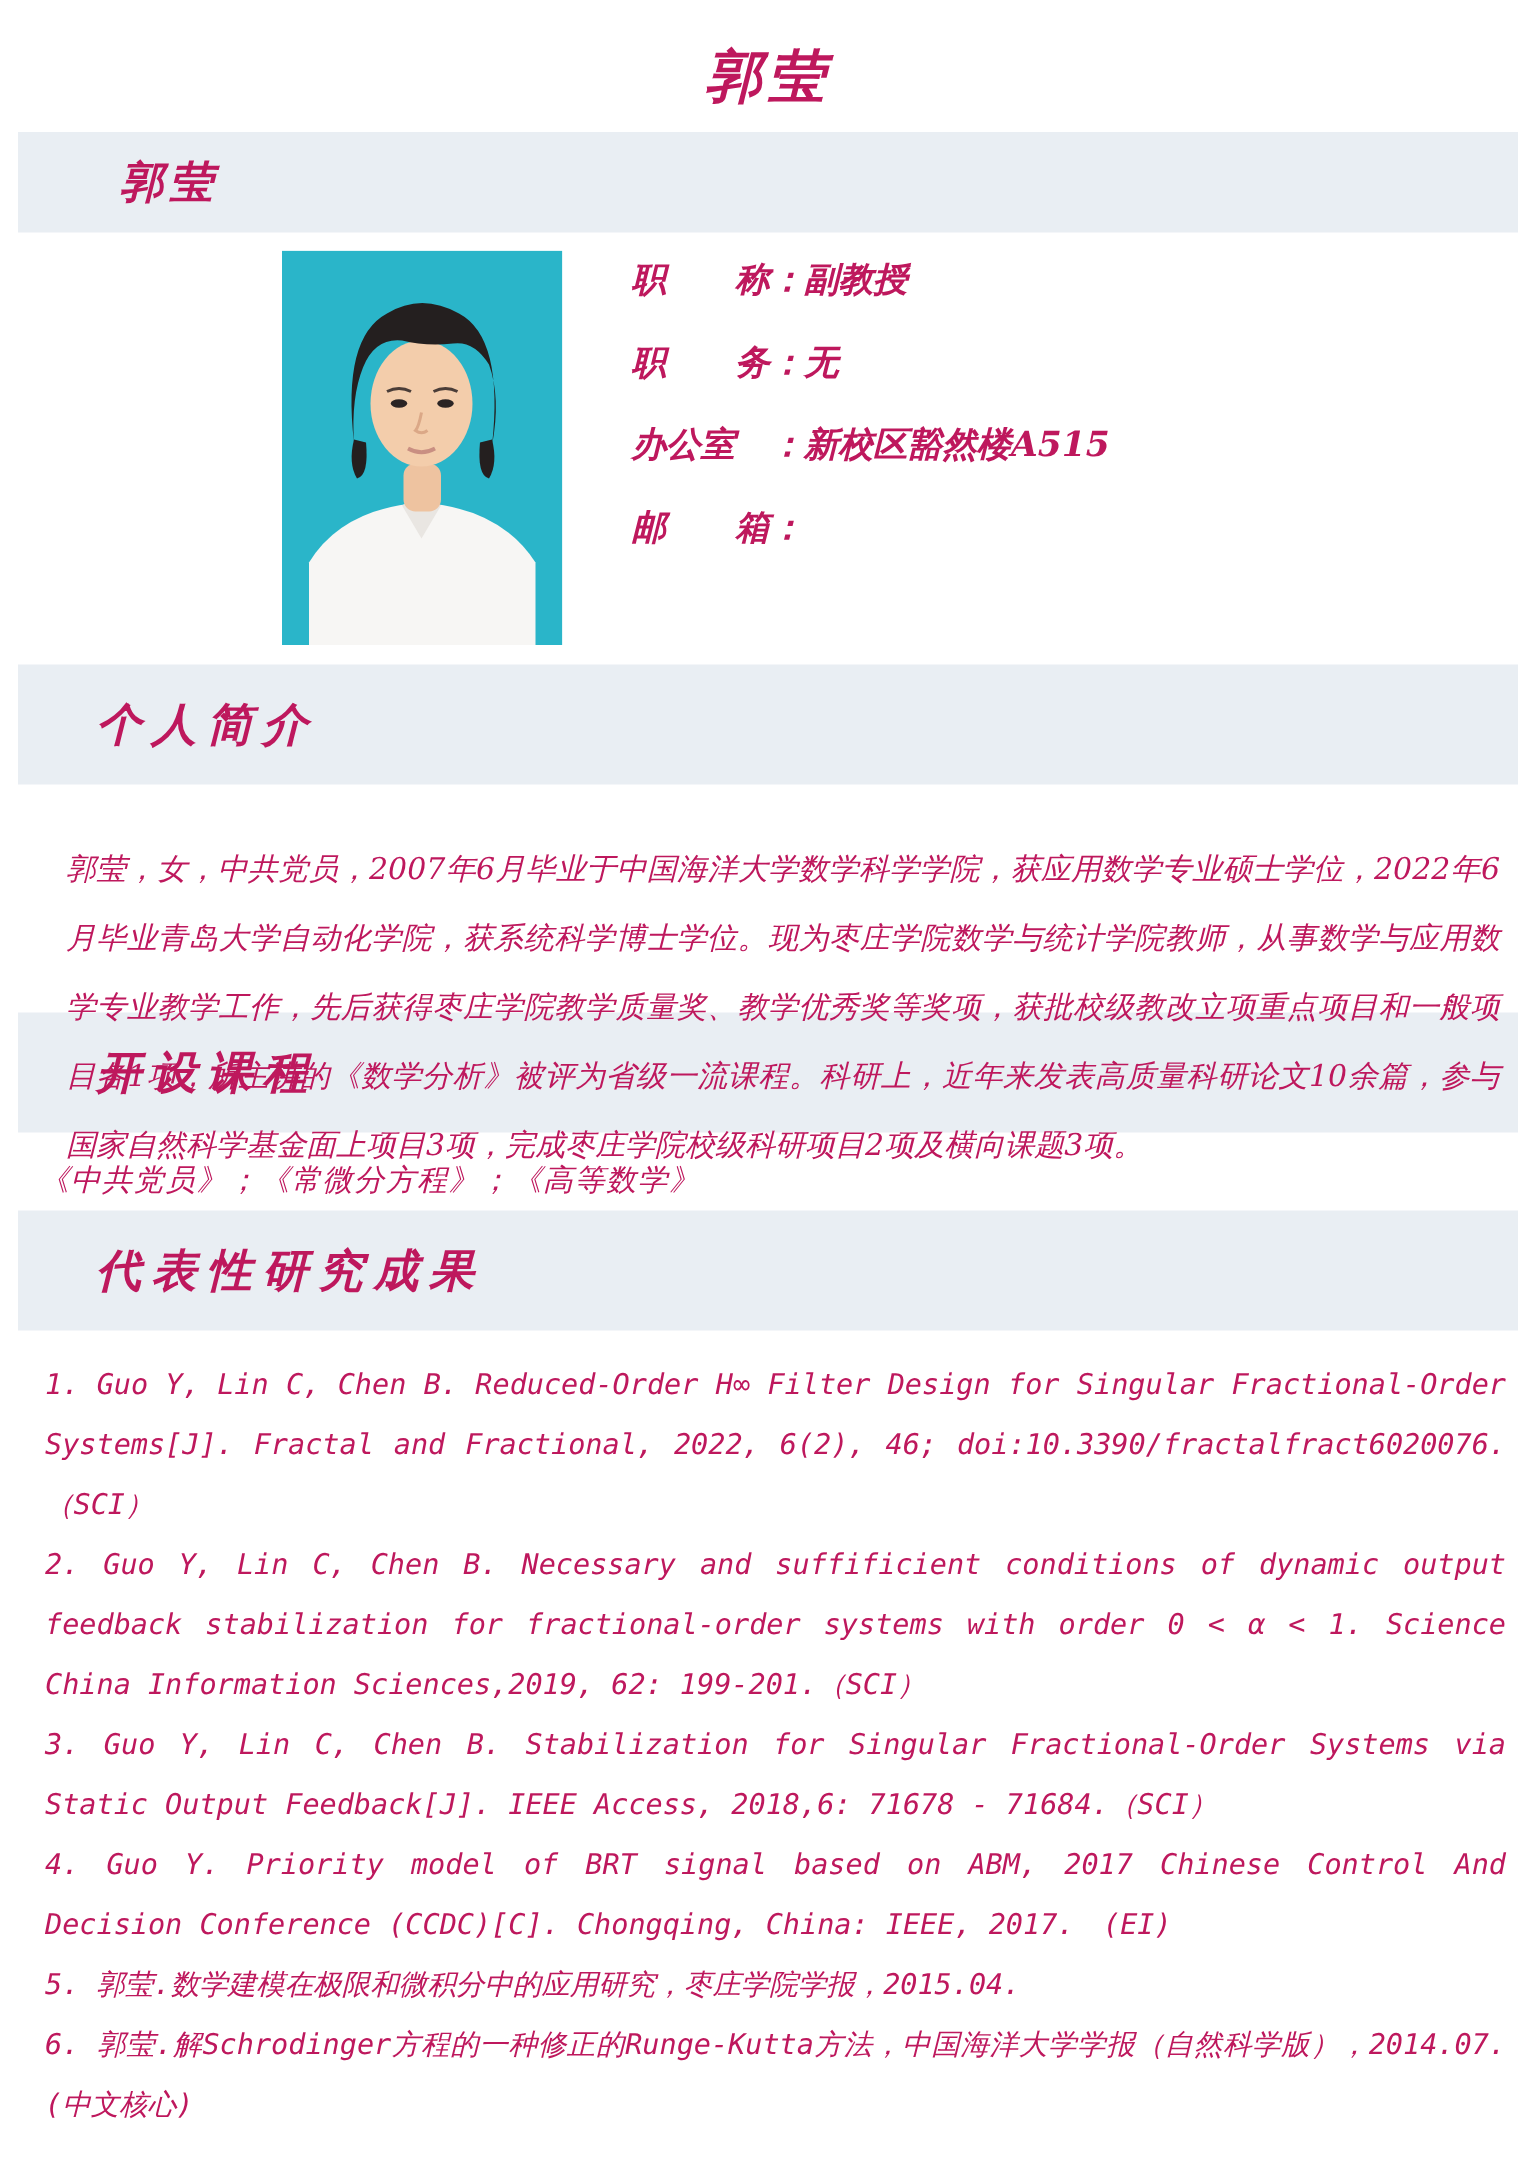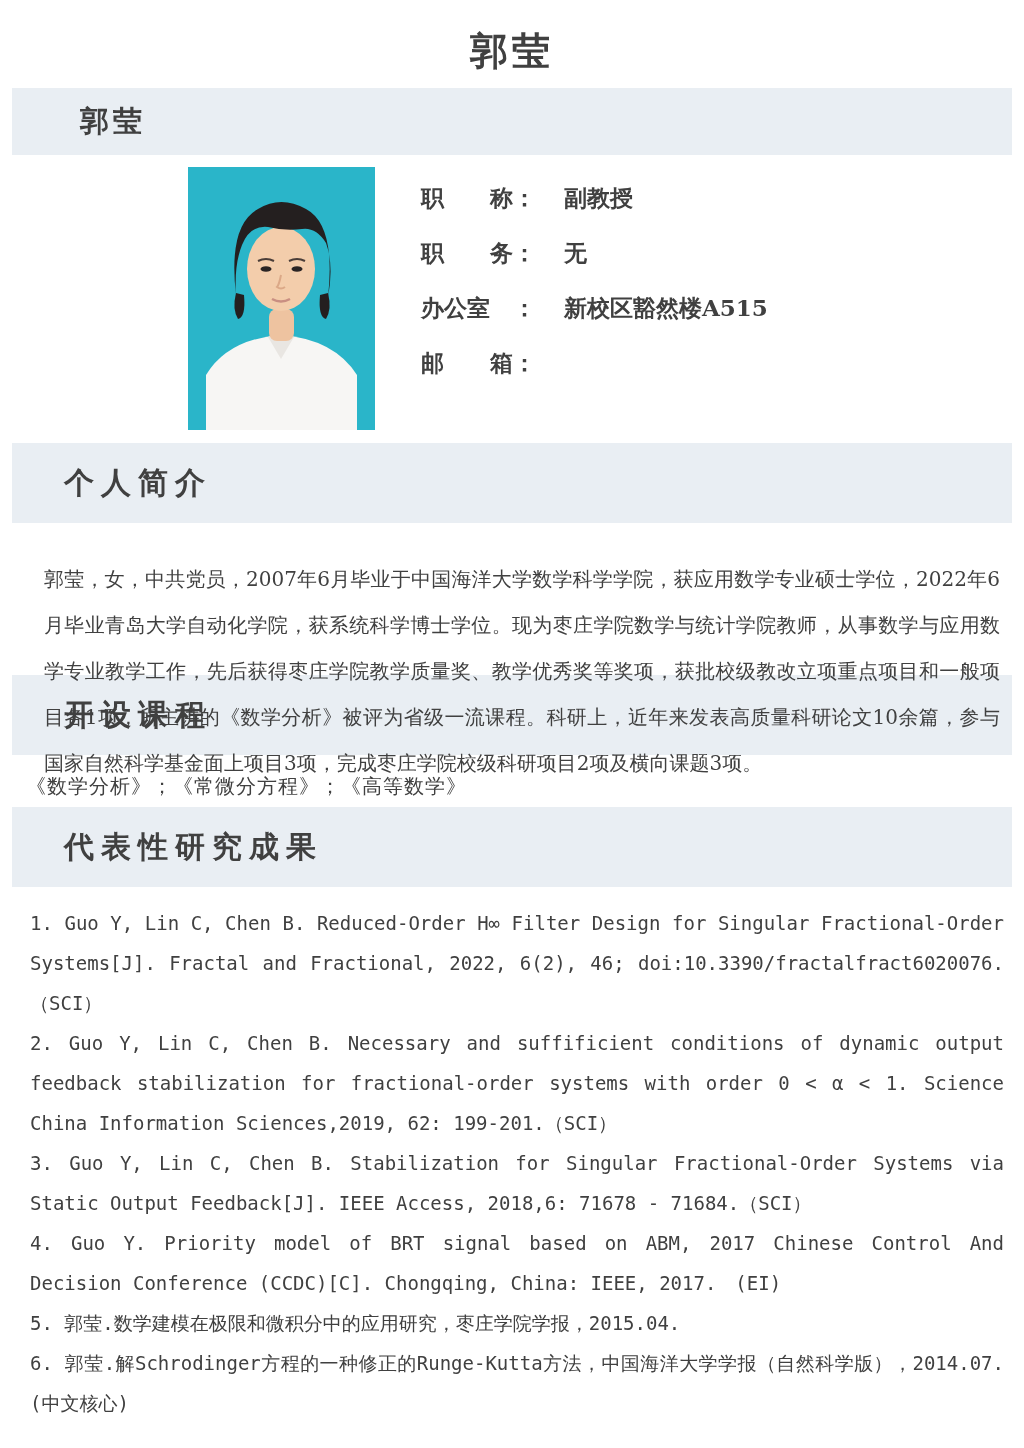--- a/index.html
+++ b/index.html
@@ -2,23 +2,24 @@
 <html lang="zh"><head>
 <meta charset="utf-8">
 <style>
   * { margin:0; padding:0; box-sizing:border-box; }
   html,body { background:#ffffff; }
   .page {
     position:relative;
     width:1024px; min-height:1448px;
     margin:0 auto;
     background:#ffffff;
-    color:#404040;
+    color:#be185d;
     font-family:"DejaVu Serif", serif;
     overflow:hidden;
+    font-style:italic;
   }
   .main-title {
     height:88px;
     padding-top:26px;
     text-align:center;
     font-size:38px;
     font-weight:bold;
     letter-spacing:4px;
   }
   .bar {
@@ -52,24 +53,23 @@
     overflow:hidden;
   }
   .photo-frame svg { display:block; }
   .info-block {
     margin-left:46px;
     padding-top:4px;
   }
   .info-row {
     height:55px;
     display:flex;
-    align-items:center;
+    align-items:flex-start;
     font-size:23px;
     font-weight:600;
-    gap:28px;
   }
   .info-label { white-space:pre; }
   .info-value { white-space:pre; }
   .info-value.mono {
     font-family:"DejaVu Sans Mono", monospace;
     font-size:22px;
     letter-spacing:1px;
   }
   .intro-bar { margin-top:6px; }
   .bio-text {
@@ -154,21 +154,21 @@
   <div class="bar section-bar intro-bar">
     <span>个人简介</span>
   </div>
 
   <div class="bio-text">郭莹，女，中共党员，2007年6月毕业于中国海洋大学数学科学学院，获应用数学专业硕士学位，2022年6月毕业青岛大学自动化学院，获系统科学博士学位。现为枣庄学院数学与统计学院教师，从事数学与应用数学专业教学工作，先后获得枣庄学院教学质量奖、教学优秀奖等奖项，获批校级教改立项重点项目和一般项目各1项，所主讲的《数学分析》被评为省级一流课程。科研上，近年来发表高质量科研论文10余篇，参与国家自然科学基金面上项目3项，完成枣庄学院校级科研项目2项及横向课题3项。</div>
 
   <div class="bar section-bar">
     <span>开设课程</span>
   </div>
 
-  <div class="courses-text">《数学分析》；《常微分方程》；《高等数学》</div>
+  <div class="courses-text">《中共党员》；《常微分方程》；《高等数学》</div>
 
   <div class="bar section-bar">
     <span>代表性研究成果</span>
   </div>
 
   <ul class="publications-list">
     <li class="publication-item">1. Guo Y, Lin C, Chen B. Reduced-Order H∞ Filter Design for Singular Fractional-Order Systems[J]. Fractal and Fractional, 2022, 6(2), 46; doi:10.3390/fractalfract6020076.（SCI）</li>
     <li class="publication-item">2. Guo Y, Lin C, Chen B. Necessary and suffificient conditions of dynamic output feedback stabilization for fractional-order systems with order 0 &lt; α &lt; 1. Science China Information Sciences,2019, 62: 199-201.（SCI）</li>
     <li class="publication-item">3. Guo Y, Lin C, Chen B. Stabilization for Singular Fractional-Order Systems via Static Output Feedback[J]. IEEE Access, 2018,6: 71678 - 71684.（SCI）</li>
     <li class="publication-item">4. Guo Y. Priority model of BRT signal based on ABM, 2017 Chinese Control And Decision Conference (CCDC)[C]. Chongqing, China: IEEE, 2017.　(EI)</li>

